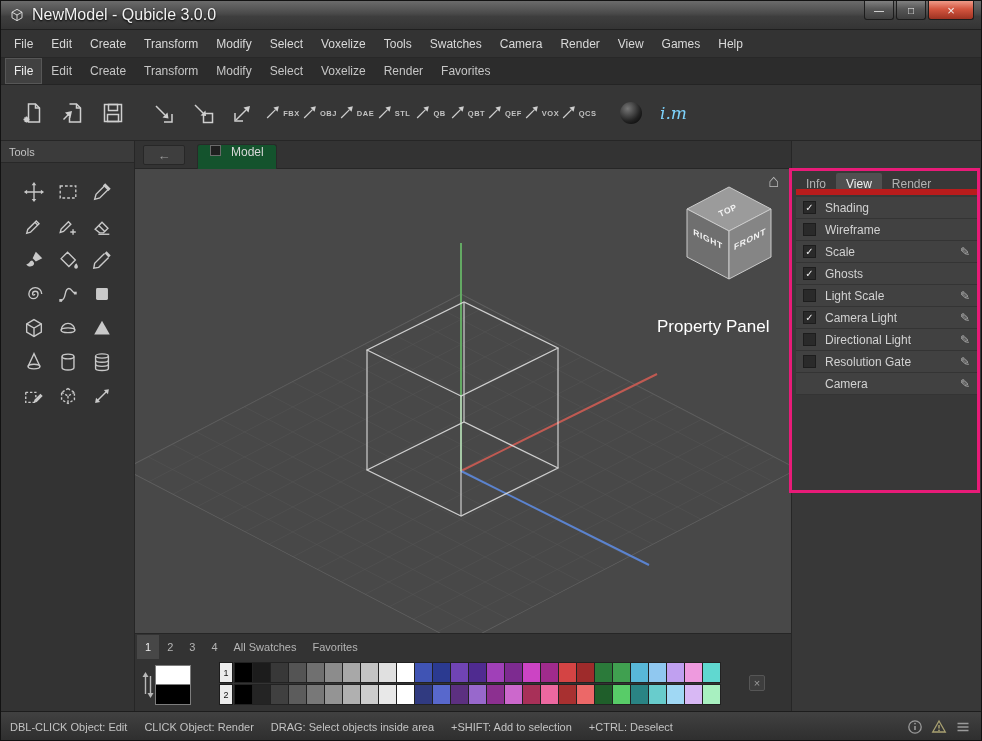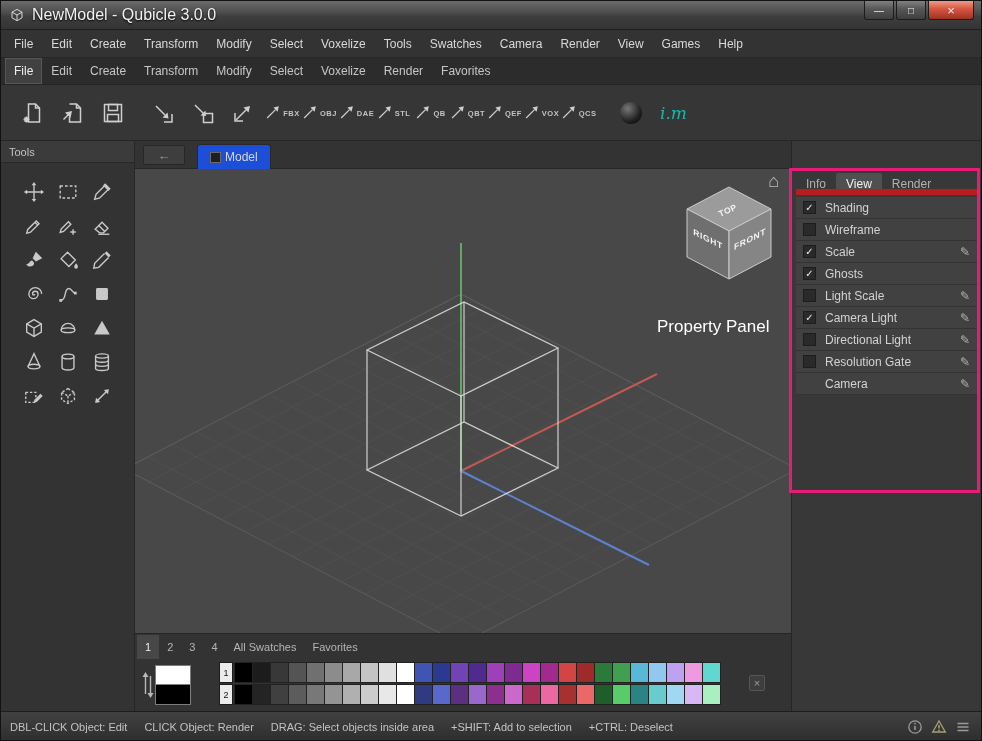--- a/index.html
+++ b/index.html
@@ -28,21 +28,21 @@
 .toolbar svg{overflow:visible}
 .toolbar svg path,.toolbar svg rect,.toolbar svg polygon,.toolbar svg circle{stroke:#cfcfcf;stroke-width:1.5;fill:none}
 .toolbar svg .f{fill:#cfcfcf;stroke:none}
 .tbtn{width:40px;height:46px;display:flex;align-items:center;justify-content:center}
 .tbtn svg{width:24px;height:24px}
 .tsep{width:10px}
 .exbtn{width:37px;height:46px;display:flex;flex-direction:row;align-items:center;justify-content:center}
 .exbtn svg{width:20px;height:20px}
 .exlabel{font-size:7.5px;font-weight:bold;letter-spacing:.5px;color:#c2c2c2;margin-top:1px}
 .sphere{width:22px;height:22px;border-radius:50%;background:radial-gradient(circle at 35% 30%,#777,#222 60%,#000);margin:0 8px 0 24px}
-.imlogo{font-family:"DejaVu Serif",serif;font-style:italic;font-size:17px;color:#14b8a6;margin-left:10px}
+.imlogo{font-family:"DejaVu Serif",serif;font-style:italic;font-size:17px;color:#7dd3fc;margin-left:10px}
 
 
 .toolspanel{position:absolute;left:0;top:140px;width:134px;height:570px;background:#333;border-right:1px solid #262626}
 .phead{height:22px;line-height:22px;padding-left:8px;font-size:11px;color:#c2c2c2;background:#3b3b3b;border-bottom:1px solid #282828}
 .tgrid{display:grid;grid-template-columns:repeat(3,34px);justify-content:center;padding-top:12px}
 .tool{width:34px;height:34px;display:flex;align-items:center;justify-content:center}
 .tool svg{width:22px;height:22px;overflow:visible}
 .tgrid svg path,.tgrid svg rect,.tgrid svg polygon,.tgrid svg circle,.tgrid svg ellipse{stroke:#c9c9c9;stroke-width:1.5;fill:none}
 .tgrid svg .f{fill:#c9c9c9;stroke:none}
 .btnrows{margin-top:16px;display:flex;flex-direction:column;gap:9px;align-items:center}
@@ -50,21 +50,21 @@
 .pbtn{height:26px;min-width:30px;background:linear-gradient(#474747,#3a3a3a);border:1px solid #262626;border-top-color:#575757;border-radius:2px;color:#c6c6c6;font-size:12px;display:flex;align-items:center;justify-content:center;padding:0 3px}
 .pbtn.dim{color:#7c7c7c}
 .pbtn svg{overflow:visible}
 .pbtn.dim svg rect{stroke:#7c7c7c}
 .w62{width:64px}.w30{width:30px}
 
 
 .center{position:absolute;left:134px;top:140px;width:656px;height:570px}
 .vheader{position:relative;height:28px;background:#333;border-bottom:1px solid #262626}
 .backbtn{position:absolute;left:8px;top:4px;width:42px;height:20px;background:#3e3e3e;border:1px solid #272727;border-radius:2px;color:#9c9c9c;display:flex;align-items:center;justify-content:center;font-size:13px}
-.modeltab{position:absolute;left:62px;top:3px;height:25px;padding:0 12px;background:#1d4ed8;border:1px solid #292929;border-bottom:none;border-radius:3px 3px 0 0;display:flex;align-items:center;gap:4px;font-size:12px;color:#d8d8d8}
+.modeltab{position:absolute;left:62px;top:3px;height:25px;padding:0 12px;background:#14532d;border:1px solid #292929;border-bottom:none;border-radius:3px 3px 0 0;display:flex;align-items:flex-start;gap:10px;font-size:12px;color:#d8d8d8}
 .mticon{width:11px;height:11px;background:#1f1f1f;border:1px solid #6a6a6a;display:inline-block}
 .viewport{position:absolute;top:28px;left:0;width:656px;height:464px;background:#484848;overflow:hidden}
 .scene{position:absolute;left:0;top:0}
 .navtext{font-size:8.5px;font-weight:bold;fill:#f2f2f2;letter-spacing:.6px}
 .home{position:absolute;right:12px;top:2px;font-size:18px;color:#bcbcbc;line-height:20px}
 .annotation{position:absolute;left:522px;top:148px;font-size:17px;color:#fff;white-space:nowrap}
 
 
 .swtabs{position:absolute;top:492px;left:0;width:656px;height:26px;background:#333;border-top:1px solid #262626;display:flex;align-items:center;padding-left:2px}
 .swtab{padding:0 8px;line-height:24px;font-size:11px;color:#b5b5b5}

